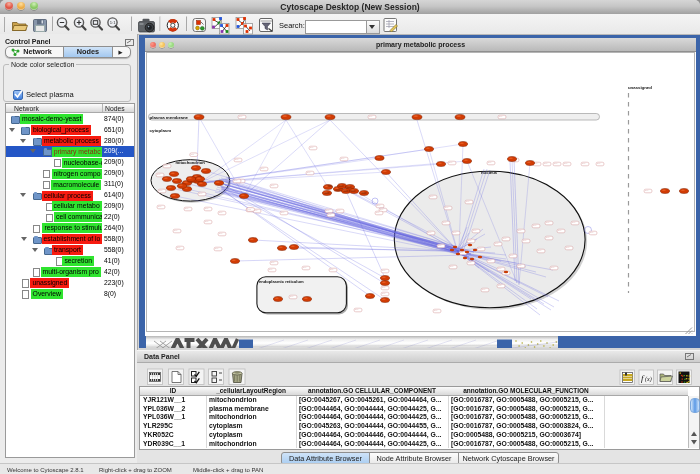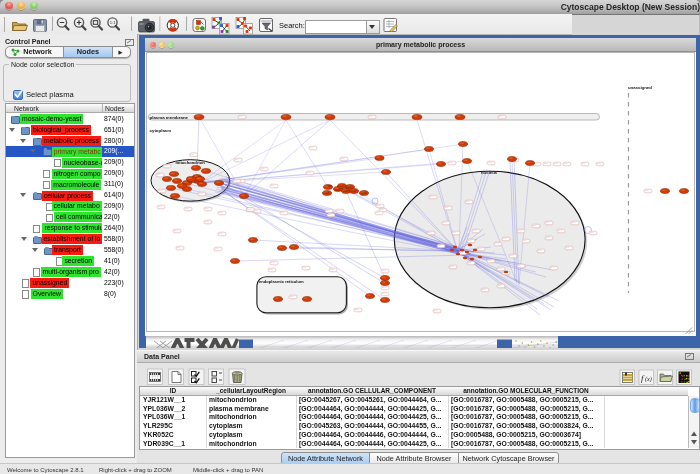--- a/index.html
+++ b/index.html
@@ -1,23 +1,23 @@
 <!DOCTYPE html>
 <html><head><meta charset="utf-8">
 <style>
 html,body{margin:0;padding:0;}
 body{width:700px;height:474px;overflow:hidden;font-family:"Liberation Sans",sans-serif;background:#8e8e8e;}
 #app{position:absolute;left:0;top:0;width:700px;height:474px;background:#d6d6d6;border-radius:5px 5px 0 0;overflow:hidden;box-shadow:inset 1px 0 0 rgba(0,0,0,0.12), inset -1px 0 0 rgba(0,0,0,0.12);}
 .abs{position:absolute;}
 
 #titlebar{left:0;top:0;width:700px;height:14px;background:linear-gradient(#d6d6d6,#c6c6c6 45%,#a0a0a0);border-bottom:1px solid #757575;border-radius:5px 5px 0 0;}
-#titlebar .t{width:100%;text-align:right;font-size:8.5px;font-weight:bold;color:#262626;line-height:14px;}
+#titlebar .t{width:100%;text-align:center;font-size:8.5px;font-weight:bold;color:#262626;line-height:14px;}
 .light{width:8px;height:8px;border-radius:50%;top:2px;box-shadow:inset 0 -1px 1px rgba(255,255,255,.5), 0 0.5px 0.5px rgba(0,0,0,.4);}
 
-#toolbar{left:0;top:14px;width:572px;height:20px;background:linear-gradient(#f4f4f4,#e9e9e9);border-bottom:1px solid #b8b8b8;}
+#toolbar{left:0;top:14px;width:700px;height:20px;background:linear-gradient(#f4f4f4,#e9e9e9);border-bottom:1px solid #b8b8b8;}
 .tsep{top:3px;width:1px;height:15px;background:#aaa;box-shadow:1px 0 0 #eee;}
 
 #leftpanel{left:0;top:34px;width:137px;height:429px;background:#ececec;border-right:1px solid #a8a8a8;}
 #cp-title{left:5px;top:3.5px;font-size:7px;font-weight:bold;color:#222;}
 .tabbar{left:5px;top:12px;width:124px;height:10px;border:1px solid #8f8f8f;border-radius:5px;background:#f7f7f7;overflow:hidden;box-shadow:0 1px 1px rgba(0,0,0,.25);}
 .seg{position:absolute;top:0;height:10px;font-size:7.3px;font-weight:bold;color:#222;text-align:center;line-height:10px;}
 .groupbox{left:3px;top:30px;width:126px;height:36px;border:1px solid #bcbcbc;border-radius:3px;}
 #gb-label{left:9px;top:26.5px;font-size:7px;color:#222;background:#ececec;padding:0 2px;}
 .combo{left:12px;top:38px;width:112px;height:12px;background:#fff;border:1px solid #9a9a9a;border-radius:4px;box-shadow:0 1px 1px rgba(0,0,0,.2);}
 .combo .btn{position:absolute;right:0;top:0;width:12px;height:12px;border-radius:0 4px 4px 0;background:linear-gradient(#9fc4f5,#4a86e8);border-left:1px solid #86a9d8;}
@@ -838,21 +838,21 @@
         <div style="position:absolute;left:1px;top:2px;width:8px;height:13px;border-radius:4px;background:linear-gradient(90deg,#cfe4fa,#5c9ae6 50%,#cfe4fa);border:0.5px solid #7aa7dd;"></div>
         <svg style="position:absolute;left:0;bottom:1px" width="10" height="18">
             <path d="M5 2.5 L8 7 L2 7 Z" fill="#555"></path>
             <path d="M5 15.5 L8 11 L2 11 Z" fill="#555"></path>
           </svg>
       </div>
     </div>
   </div>
 
   <div id="tabsrow" class="abs">
-    <div class="btab" style="left:0;width:87px;background:linear-gradient(#cfe3f8,#a9cdf1);border-radius:3px 0 0 3px;">Node Attribute Network</div>
+    <div class="btab" style="left:0;width:87px;background:linear-gradient(#cfe3f8,#a9cdf1);border-radius:3px 0 0 3px;">Data Attribute Browser</div>
     <div class="btab" style="left:88px;width:88px;">Node Attribute Browser</div>
     <div class="btab" style="left:177px;width:99px;border-radius:0 3px 3px 0;">Network Cytoscape Browser</div>
   </div>
   <div id="statusbar" class="abs">
     <div class="stxt" style="left:7px;">Welcome to Cytoscape 2.8.1</div>
     <div class="stxt" style="left:99px;">Right-click + drag to ZOOM</div>
     <div class="stxt" style="left:193px;">Middle-click + drag to PAN</div>
   </div>
 </div>
 

